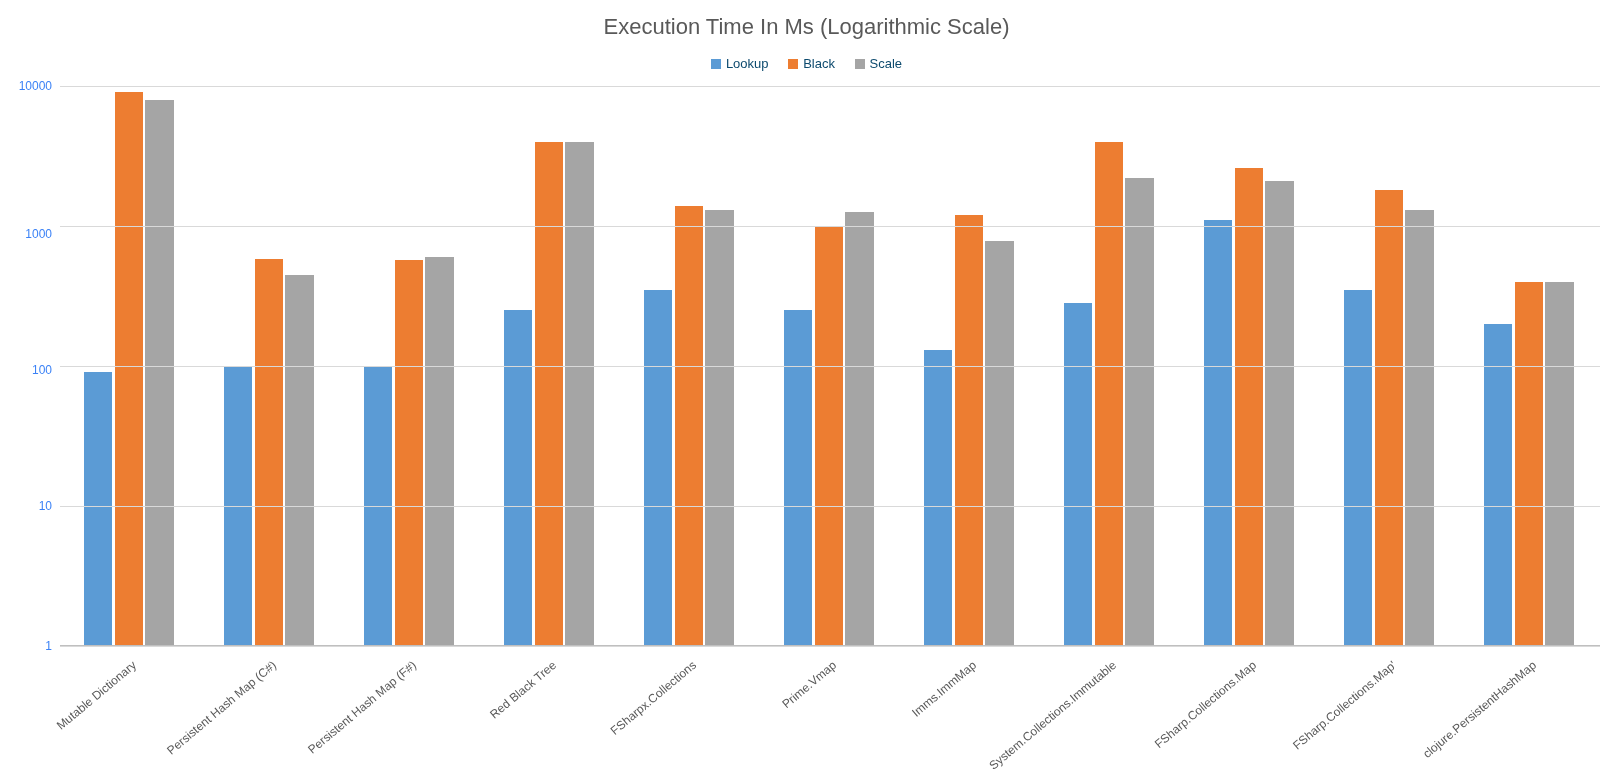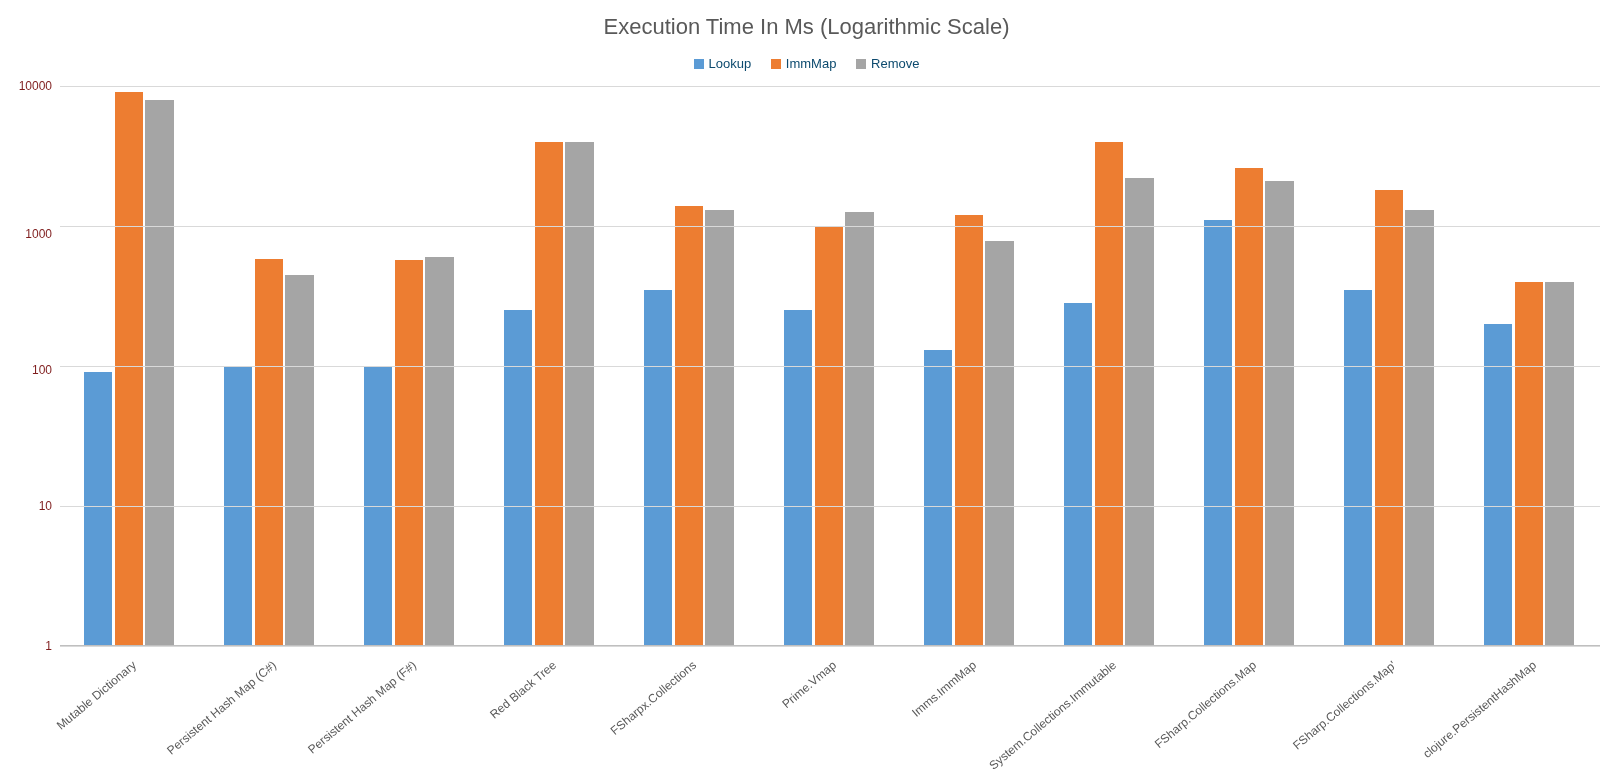--- a/index.html
+++ b/index.html
@@ -59,21 +59,21 @@
     left: 0;
     width: 100%;
     border-top: 1px solid #d9d9d9;
   }
   .ytick {
     position: absolute;
     right: 100%;
     margin-right: 8px;
     font-size: 12px;
     transform: translateY(-50%);
-    color: #7f1d1d;
+    color: #3b82f6;
     white-space: nowrap;
   }
   .bars {
     position: absolute;
     left: 0;
     top: 0;
     width: 100%;
     height: 100%;
   }
   .bar {
@@ -110,25 +110,25 @@
 <div class="chart">
   <div class="title">Execution Time In Ms (Logarithmic Scale)</div>
 
   <div class="legend">
     <span class="legend-item">
       <span class="swatch" style="background:#5B9BD5"></span>
       <span>Lookup</span>
     </span>
     <span class="legend-item">
       <span class="swatch" style="background:#ED7D31"></span>
-      <span>ImmMap</span>
+      <span>Black</span>
     </span>
     <span class="legend-item">
       <span class="swatch" style="background:#A5A5A5"></span>
-      <span>Remove</span>
+      <span>Scale</span>
     </span>
   </div>
 
   <div class="plot" id="plot">
     <div class="bars" id="bars">
         <div class="bar" style="left: 23.8px; width: 28.336px; height: 273.594px; background: rgb(91, 155, 213);"></div>
         <div class="bar" style="left: 54.6px; width: 28.336px; height: 553.594px; background: rgb(237, 125, 49);"></div>
         <div class="bar" style="left: 85.4px; width: 28.336px; height: 546.433px; background: rgb(165, 165, 165);"></div>
         <div class="bar" style="left: 163.8px; width: 28.336px; height: 280px; background: rgb(91, 155, 213);"></div>
         <div class="bar" style="left: 194.6px; width: 28.336px; height: 386.88px; background: rgb(237, 125, 49);"></div>

